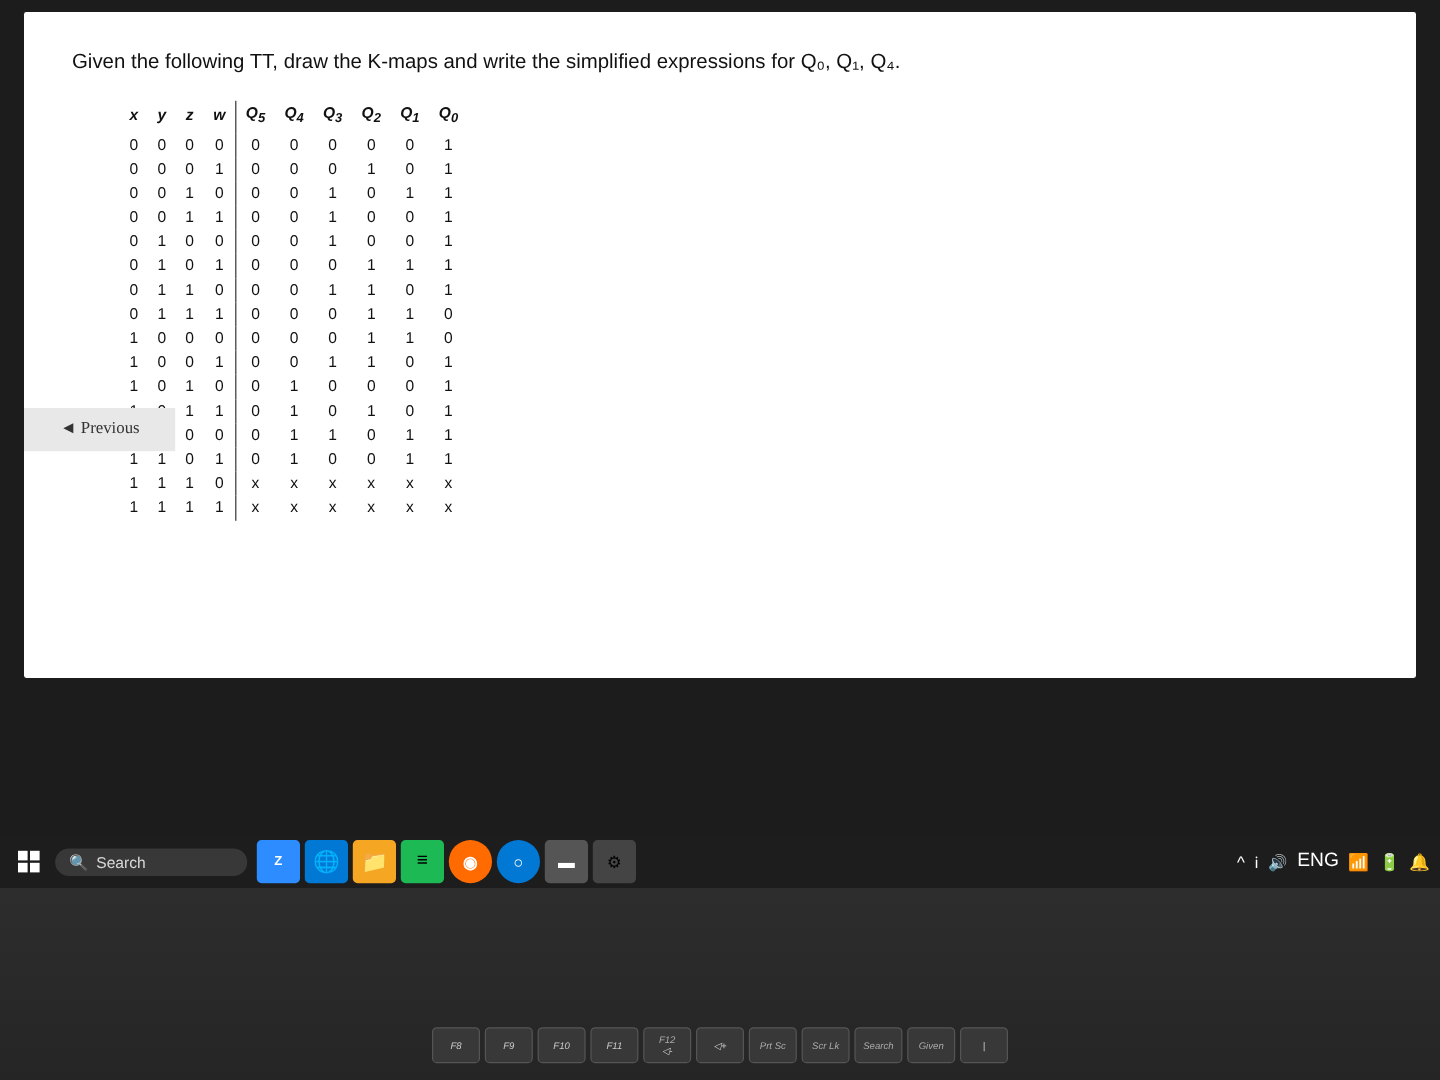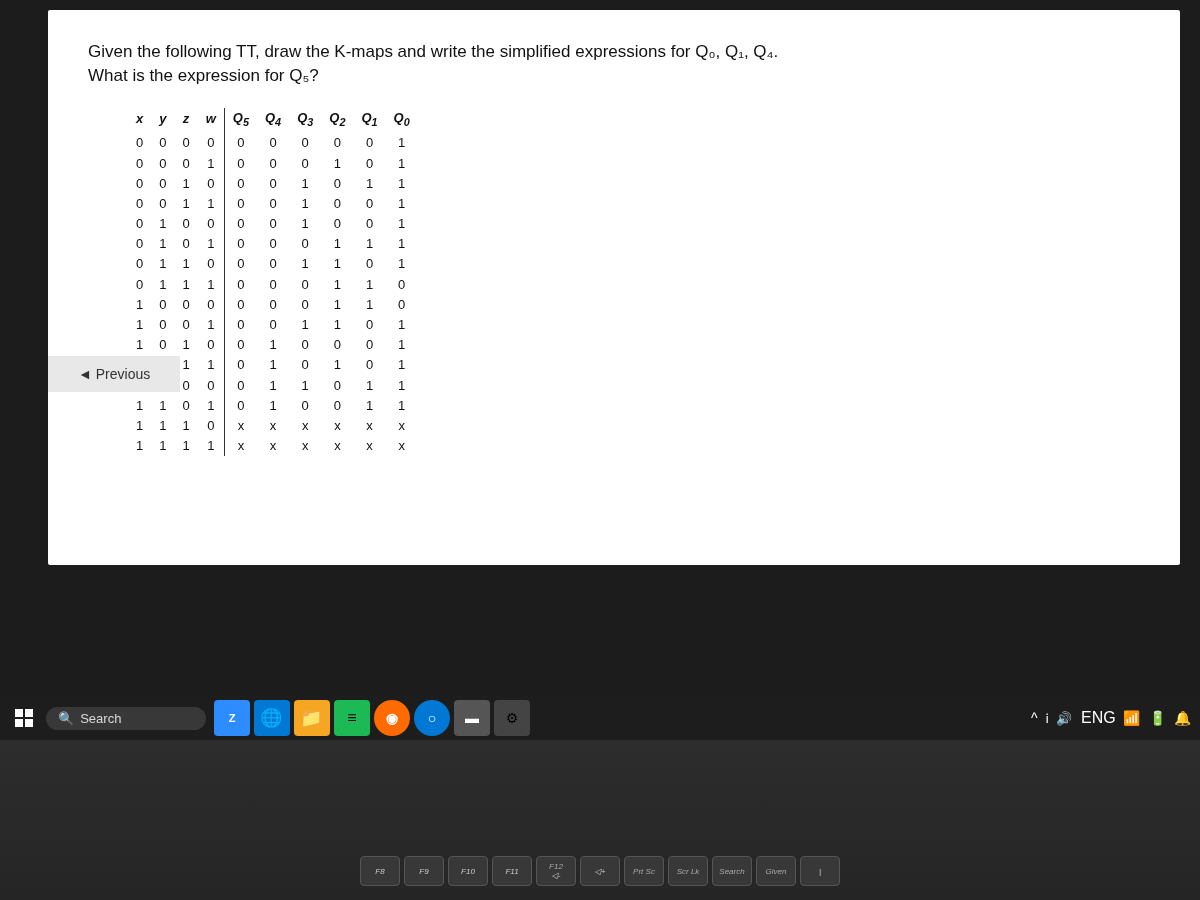--- a/index.html
+++ b/index.html
@@ -29,21 +29,20 @@
     .page-content {
       position: absolute;
       top: 10px;
       left: 20px;
       right: 20px;
       bottom: 175px;
       background: #ffffff;
       border-radius: 2px;
       overflow: hidden;
       padding: 30px 40px 20px 40px;
-      margin-left: 28px;
     }
 
     .question-text {
       font-size: 17px;
       font-weight: 400;
       color: #111;
       line-height: 1.4;
       margin-bottom: 20px;
     }
 
@@ -73,29 +72,29 @@
       padding-bottom: 4px;
     }
 
     .col-divider {
       border-left: 1.5px solid #333;
     }
 
     
     .prev-button {
       position: absolute;
-      bottom: 173px;
+      bottom: 189px;
       left: 0;
       padding: 10px 30px;
       background: #e8e8e8;
       color: #333;
       font-size: 14px;
       cursor: pointer;
       border: none;
-      font-family: Liberation Sans, sans-serif;
+      font-family: Liberation Serif, serif;
     }
 
     
     .taskbar {
       position: absolute;
       bottom: 160px;
       left: 0;
       right: 0;
       height: 44px;
       background: rgba(30,30,30,0.95);
@@ -237,21 +236,20 @@
   </style>
 </head>
 <body>
 
 <div class="screen-area">
 
   <div class="page-content">
 
     <div class="question-text">
       <span>Given the following TT, draw the K-maps and write the simplified  expressions for Q₀, Q₁, Q₄.</span><br>
-      <span>What is the expression for Q₅?</span>
     </div>
 
     <div class="table-container">
       <table class="truth-table">
         <thead>
           <tr>
             <th><i>x</i></th>
             <th><i>y</i></th>
             <th><i>z</i></th>
             <th><i>w</i></th>

